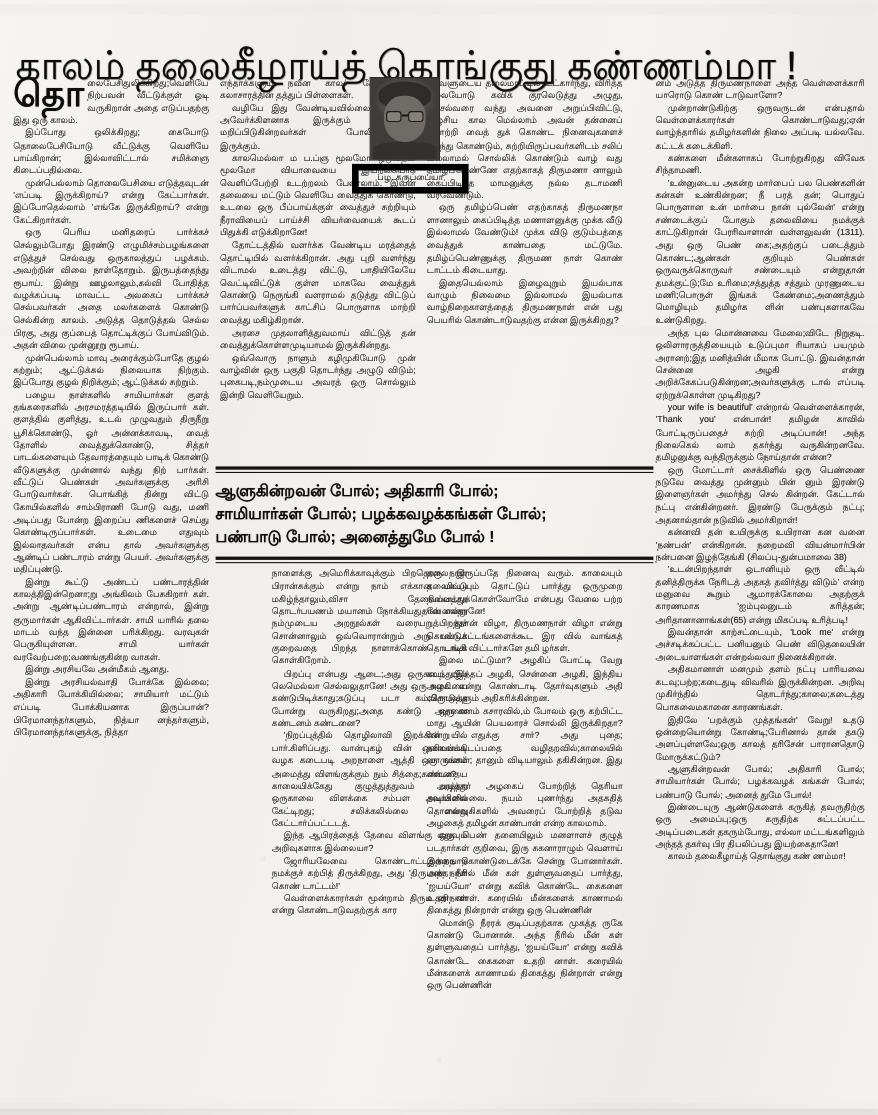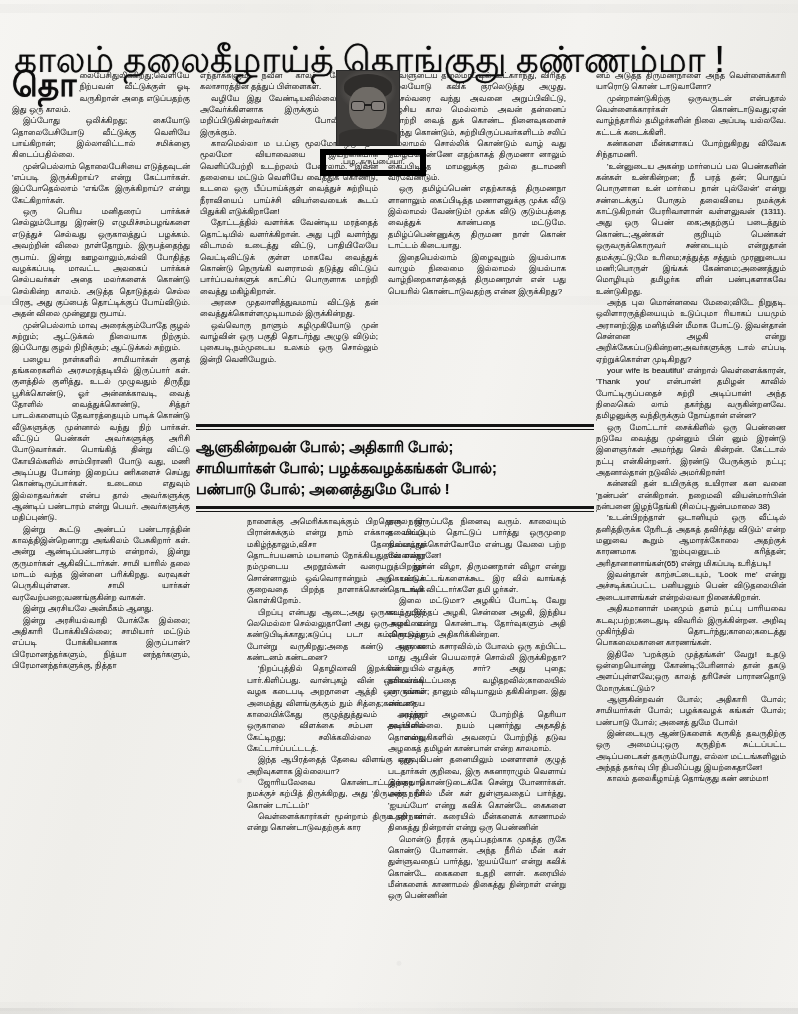--- a/index.html
+++ b/index.html
@@ -136,21 +136,21 @@
     <p>இன்று அரசியலே அன்மீகம் ஆனது.</p>
     <p>இன்று அரசியல்வாதி போக்கே இல்லை; அதிகாரி போக்கியில்லை; சாமியார் மட்டும் எப்படி போக்கியனாக இருப்பான்? பிரேமானந்தர்களும், நித்யா னந்தர்களும், பிரேமானந்தர்களுக்கு, நித்தா</p>
   </div>
 
   <div class="col" id="c2">
     <p class="noind">எந்தாக்களும் நவீன காலச் சேரழி வுக் கலாசாரத்தின் தத்துப் பிள்ளைகள்.</p>
     <p>வழியே இது வேண்டியவில்லை;இல் லாம் அவேர்க்கிளனாக இருக்கும் உலகத்தில் மறிப்பிடுகின்றவர்கள் போலியாகத்தான் இருக்கும்.</p>
     <p>காலமெல்லா ம ப.ப்ஞ மூலமோ ஒடுவதன் மூலமோ வியாவையை இயற்கையாக வெளிப்பேற்றி உடற்றலம் பேணலாம். இவன் தலையை மட்டும் வெளியே வைத்துக் கொண்டு, உடலை ஒரு பீப்பாய்க்குள் வைத்துச் சுற்றியும் நீராவியைப் பாய்ச்சி வியர்வையைக் கூடப் பிதுக்கி எடுக்கிறானே!</p>
     <p>தோட்டத்தில் வளர்க்க வேண்டிய மரத்தைத் தொட்டியில் வளர்க்கிறான். அது புறி வளர்ந்து விடாமல் உடைத்து விட்டு, பாதியிலேயே வெட்டிவிட்டுக் குள்ள மாகவே வைத்துக் கொண்டு நெருங்கி வளராமல் தடுத்து விட்டுப் பார்ப்பவர்களுக் காட்சிப் பொருளாக மாற்றி வைத்து மகிழ்கிறான்.</p>
     <p>அரசை முதலாளித்துவமாய் விட்டுத் தன் வைத்துக்கொள்ளமுடியாமல் இருக்கின்றது.</p>
-    <p>ஒவ்வொரு நாளும் கழிமுகியோடு முன் வாழ்வின் ஒரு பகுதி தொடர்ந்து அழுடு விடும்; புகைபடி,நம்முடைய உலகம் ஒரு சொல்லும் இன்றி வெளியேறும்.</p>
+    <p>ஒவ்வொரு நாளும் கழிமுகியோடு முன் வாழ்வின் ஒரு பகுதி தொடர்ந்து அழுடு விடும்; புகைபடி,நம்முடைய அவரத் ஒரு சொல்லும் இன்றி வெளியேறும்.</p>
   </div>
 
   <div class="col" id="c3">
     <p class="noind">'அவளுடைய தலைமாட்டில் உட்கார்ந்து, விரித்த தலையோடு கவிக் குரலெடுத்து அழுது, வாசல்வரை வந்து அவனை அறுப்பிவிட்டு, எழுசிய கால மெல்லாம் அவன் தன்னைப் போற்றி வைத் துக் கொண்ட நினைவுகளைச் சுமந்து கொண்டும், சுற்றியிருப்பவர்களிடம் சலிப் பில்லாமல் சொல்லிக் கொண்டும் வாழ் வது தமிழ்ப்பெண்ணே எதற்காகத் திருமணா னாலும் கைப்பிடித்த மாமனுக்கு நல்ல தடாமணி வரவேண்டும்.</p>
     <p>ஒரு தமிழ்ப்பெண் எதற்காகத் திருமணநா ளானாலும் கைப்பிடித்த மணாளனுக்கு முக்க வீடு இல்லாமல் வேண்டும்! முக்க விடு குடும்பத்தை வைத்துக் காண்பதை மட்டுமே. தமிழ்ப்பெண்ணுக்கு திருமண நாள் கொண் டாட்டம் கிடையாது.</p>
     <p>இதையெல்லாம் இழைவுறும் இயல்பாக வாழும் நிலைமை இல்லாமல் இயல்பாக வாழ்நிறைகாளத்தைத் திருமணநாள் என் பது பெயரில் கொண்டாடுவதற்கு என்ன இருக்கிறது?</p>
   </div>
 
   <div class="col" id="c4">
     <p class="noind">னம் அடுத்த திருமணநாளை அந்த வெள்ளைக்காரி யாரொடு கொண் டாடுவாளோ?</p>

